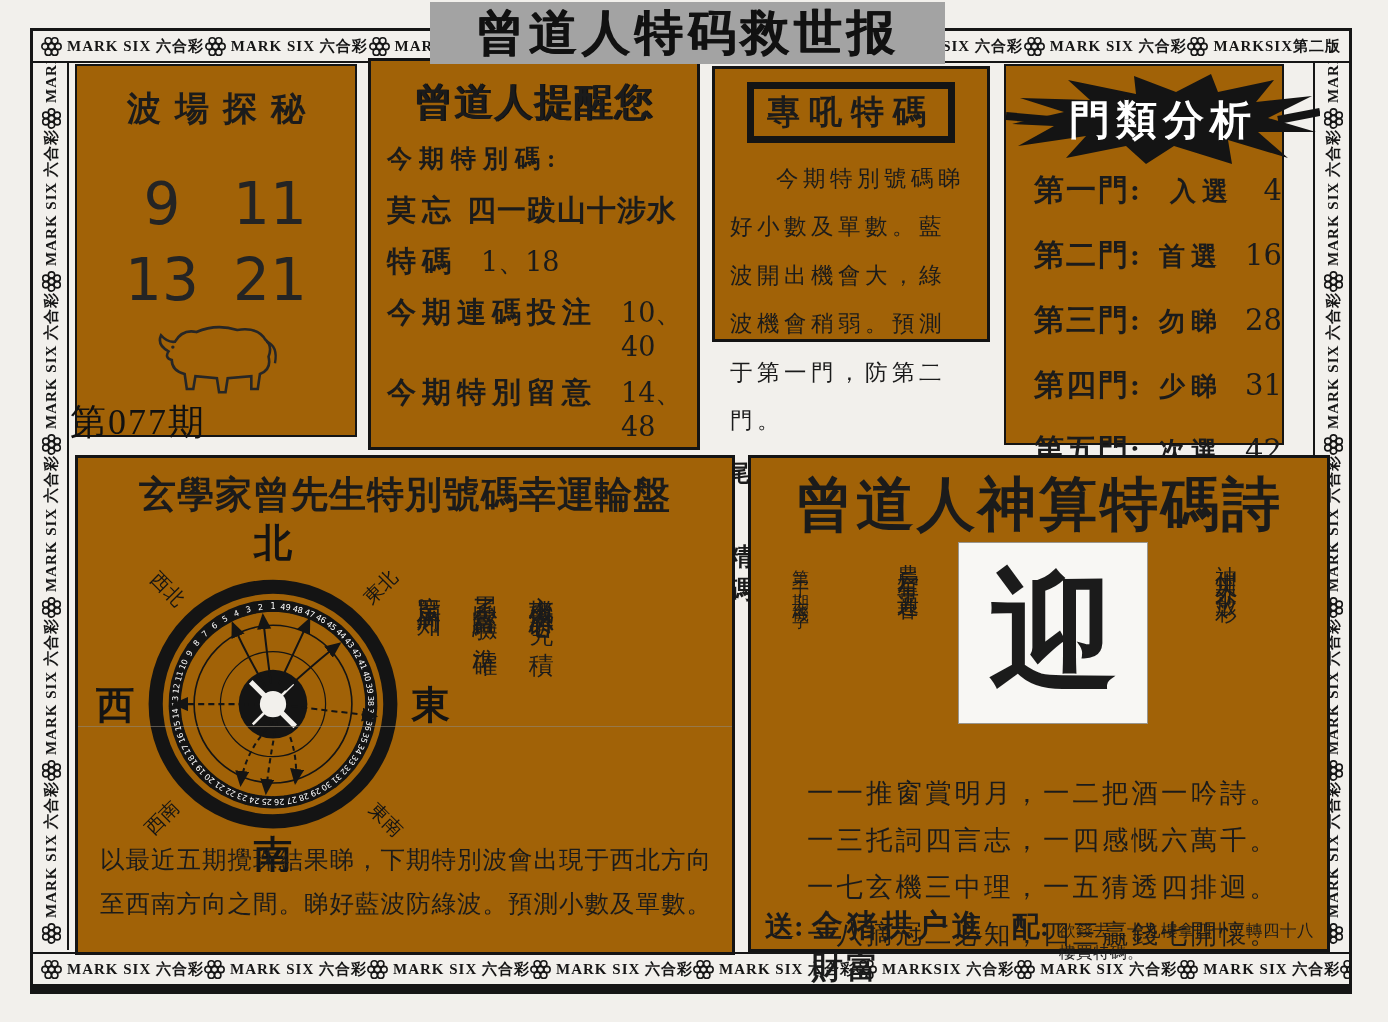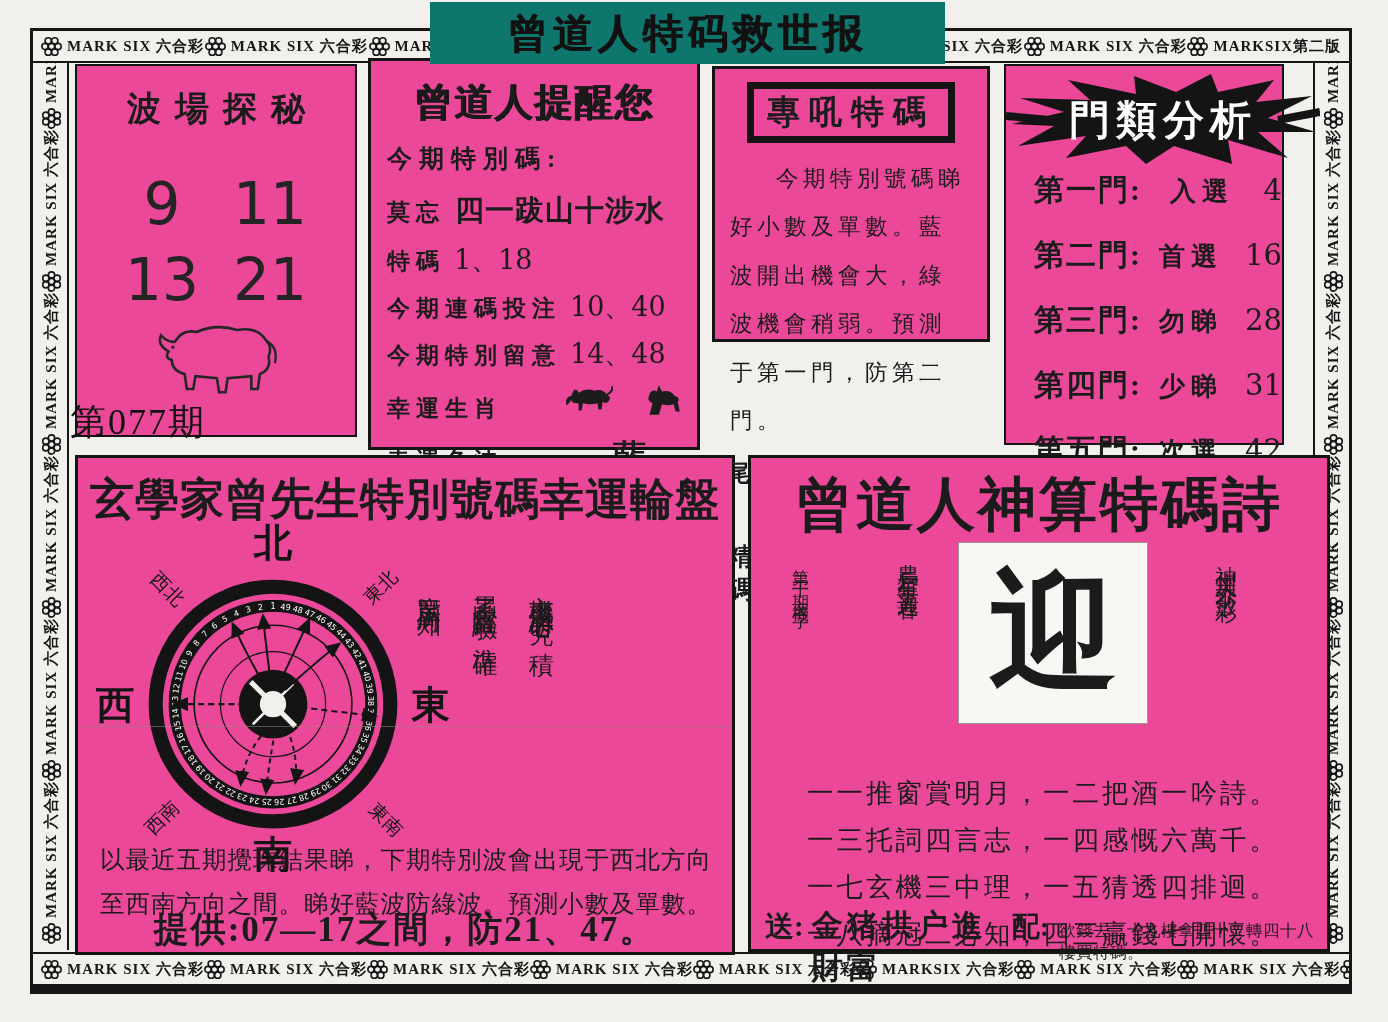--- a/index.html
+++ b/index.html
@@ -28,46 +28,46 @@
     position:absolute; left:0; top:0; width:887px; height:36px; overflow:hidden;
     display:flex; align-items:center; justify-content:space-between; padding:0 6px;
     transform:rotate(-90deg) translateX(-887px); transform-origin:0 0;
   }
   .unit { display:flex; align-items:center; gap:5px; white-space:nowrap;
           font-size:15px; letter-spacing:1px; flex-shrink:0; }
   .unit .flower { flex-shrink:0; }
   
   #main-title {
     position:absolute; left:430px; top:2px; width:515px; height:62px; z-index:6;
-    background:#0f766e; text-align:center; line-height:62px;
+    background:#a3a3a3; text-align:center; line-height:62px;
     font-family:"Liberation Sans", sans-serif; font-weight:900;
-    font-size:40px; letter-spacing:5px; color:#111;
+    font-size:48px; letter-spacing:5px; color:#111;
     text-shadow:1px 0 0 #111;
   }
   
-  .box { position:absolute; border:3px solid #141414; background:#ec4899; }
+  .box { position:absolute; border:3px solid #141414; background:#a16207; }
   
   #box-wave { left:75px; top:64px; width:282px; height:373px; border-width:2px; }
   #box-wave .bw-title { text-align:center; margin-top:20px; font-size:34px; font-weight:700; letter-spacing:14px; padding-left:14px; }
   .bw-grid { margin:34px auto 0; width:216px; display:flex; flex-wrap:wrap; }
   .bw-num { width:50%; text-align:center; font-family:"DejaVu Sans", sans-serif;
             font-size:58px; line-height:76px; color:#242424; }
   #box-wave .ox { position:absolute; left:76px; bottom:32px; }
   
   #issue-label { position:absolute; left:70px; top:398px; z-index:7; font-size:36px;
                  letter-spacing:2px; color:#111; }
   
   #box-remind { left:368px; top:58px; width:332px; height:392px; }
   #box-remind .rm-title { text-align:center; margin:16px 0 14px;
       font-family:"Liberation Sans", sans-serif; font-weight:900; font-size:38px;
       letter-spacing:2px; text-shadow:1.5px 0 0 #111; }
   .rm-line1 { padding-left:16px; font-weight:700; font-size:25px; letter-spacing:7px; margin-bottom:16px; }
   .rm-row { display:flex; align-items:baseline; padding-left:16px; margin-bottom:11px; }
-  .rm-label { font-weight:700; font-size:23px; letter-spacing:6px; flex-shrink:0; }
-  .rm-value { font-family:"DejaVu Serif", serif; font-size:27px; margin-left:9px; }
+  .rm-label { font-weight:700; font-size:29px; letter-spacing:6px; flex-shrink:0; }
+  .rm-value { font-family:"DejaVu Serif", serif; font-size:27px; margin-left:24px; }
   .rm-row.special .rm-value { font-family:"Liberation Serif", serif; font-weight:700; font-size:29px; letter-spacing:1px; margin-left:10px; }
   .rm-animals { margin-left:60px; display:flex; gap:28px; align-items:center; }
   .rm-blue { margin-left:110px; font-weight:700; font-size:33px; }
   
   #box-shout { left:712px; top:66px; width:278px; height:276px; }
   .sh-titlebox { width:fit-content; margin:13px auto 12px; border:7px solid #141414;
       padding:1px 13px; font-size:33px; font-weight:800; letter-spacing:9px; }
   .sh-par { padding:0 15px; font-size:22.5px; letter-spacing:4.5px; line-height:2.15;
       text-indent:46px; }
   .sh-tails { margin-top:10px; padding-left:12px; }
@@ -79,21 +79,21 @@
   .sh-select { display:flex; align-items:baseline; padding-left:12px; margin-top:12px; }
   
   #box-cat { left:1004px; top:64px; width:280px; height:381px; border-width:2px; }
   .cat-burst { display:block; margin:8px auto 2px; }
   .cat-row { display:flex; align-items:baseline; padding-left:28px; margin-bottom:24px; }
   .cat-gate { width:148px; font-weight:700; font-size:30px; letter-spacing:2px; }
   .cat-verdict { width:102px; font-weight:700; font-size:26px; letter-spacing:6px; }
   .cat-num { font-family:"DejaVu Serif", serif; font-size:29px; }
   
   #box-wheel { left:75px; top:455px; width:660px; height:500px; }
-  .wh-title { text-align:center; margin-top:12px; font-size:44px; font-weight:700; letter-spacing:1px; }
+  .wh-title { text-align:center; margin-top:12px; font-size:37px; font-weight:700; letter-spacing:1px; }
   #wheel-svg { position:absolute; left:12px; top:58px; }
   .wh-vert { position:absolute; left:322px; top:118px; height:280px;
       writing-mode:vertical-rl; font-size:25px; letter-spacing:4px; line-height:2.25; }
   .wh-foldline { position:absolute; left:0; right:0; top:268px; height:1px;
       background:#8f8a80; opacity:.55; }
   .wh-par { position:absolute; left:22px; right:14px; top:380px; font-size:24.5px;
       letter-spacing:1px; line-height:1.8; }
   .wh-provide { position:absolute; left:0; right:0; top:448px; text-align:center;
       font-size:35px; font-weight:600; letter-spacing:2px; }
   
@@ -886,21 +886,20 @@
         <text x="290" y="306" text-anchor="middle" font-size="19" transform="rotate(45 290 302)">東南</text>
       </g>
     </svg>
     <div class="wh-vert">
       <p>玄機學潛心研究，積</p>
       <p>累了豐富經驗，準確</p>
       <p>度眾所周知。</p>
     </div>
     <div class="wh-foldline"></div>
     <div class="wh-par">以最近五期攪珠結果睇，下期特別波會出現于西北方向至西南方向之間。睇好藍波防綠波。預測小數及單數。</div>
-    <div class="wh-provide">提供:07—17之間，防21、47。</div>
   </div>
 
   <div id="box-poem" class="box">
     <div class="pm-title">曾道人神算特碼詩</div>
     <div class="pm-col pm-col-issue">第三十一期玄機字</div>
     <div class="pm-col pm-col-left">農戶有牛喜迎春</div>
     <div class="pm-bigbox">
       <span class="pm-bigchar">迎</span>
     </div>
     <div class="pm-col pm-col-right">神州天外不放彩</div>

